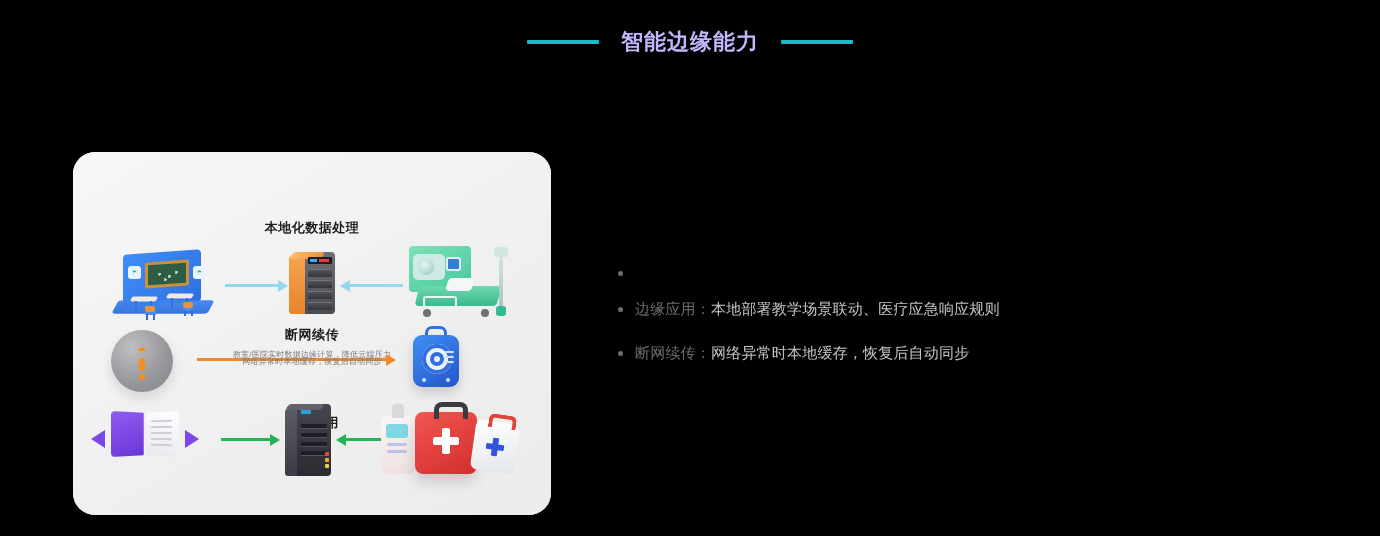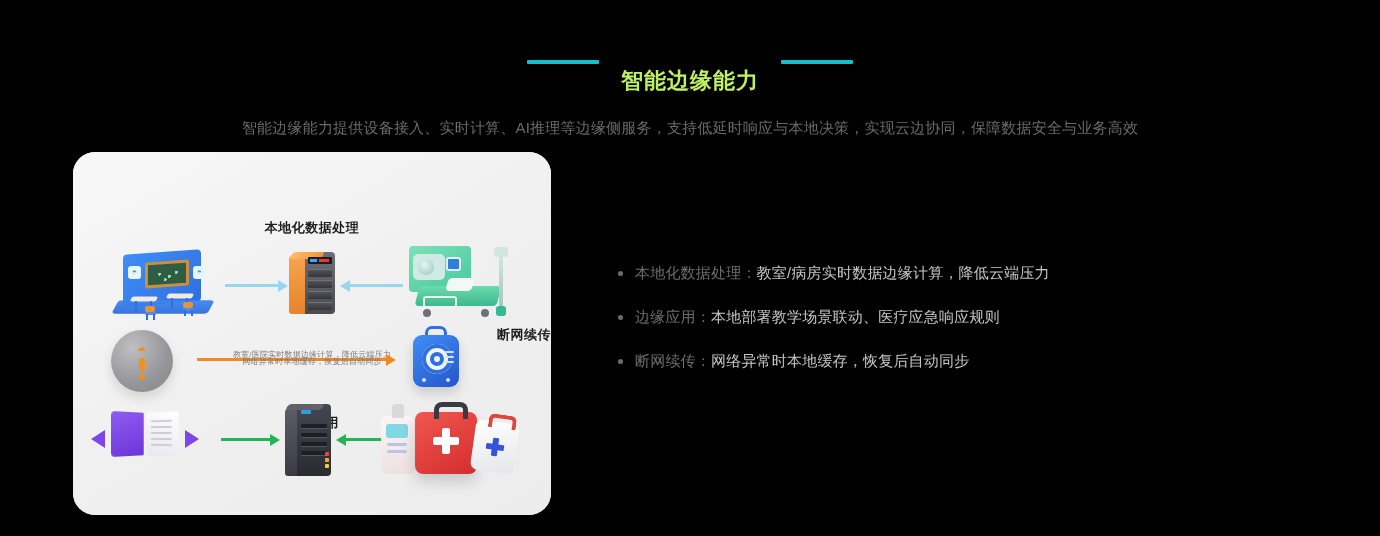--- a/index.html
+++ b/index.html
@@ -12,22 +12,22 @@
   .page { position: relative; width: 1380px; height: 536px; }
 
   
   .header { position: absolute; top: 0; left: 0; width: 1380px; }
   .title-row {
     display: flex; align-items: center; justify-content: center;
     gap: 22px; margin-top: 28px;
   }
   .accent-line { width: 72px; height: 4px; background: #17bdcb; border-radius: 1px; }
   .page-title {
-    font-size: 22px; font-weight: bold; color: #bef264;
-    letter-spacing: 1px; line-height: 28px; white-space: nowrap; margin-top: 39px;
+    font-size: 22px; font-weight: bold; color: #c4b5fd;
+    letter-spacing: 1px; line-height: 28px; white-space: nowrap;
   }
   .subtitle {
     margin-top: 22px; text-align: center;
     font-size: 15px; color: #6a6a6a; line-height: 22px;
     letter-spacing: .2px; white-space: nowrap;
   }
 
   
   .card {
     position: absolute; left: 73px; top: 152px;
@@ -45,21 +45,21 @@
   .row-title {
     position: absolute; left: 0; width: 478px; text-align: center;
     font-size: 13px; font-weight: bold; color: #1d1d1f; letter-spacing: .5px;
   }
   .row-caption {
     position: absolute; left: 0; width: 478px; text-align: center;
     font-size: 8px; color: #7b7b7b; letter-spacing: .2px;
   }
   .r1-title { top: 15px; font-family: Liberation Mono, monospace; }
   .r1-caption { top: 145px; }
-  .r2-title { top: 14px; text-align: right; }
+  .r2-title { top: 14px; }
   .r2-caption { top: 44px; }
   .r3-title { top: 32px; }
   .r3-caption { top: 132px; }
 
   
   .arrow { position: absolute; height: 3px; }
   .arrow::after {
     content: ""; position: absolute; top: 50%; width: 0; height: 0;
     border-top: 6px solid transparent; border-bottom: 6px solid transparent;
   }
@@ -268,21 +268,20 @@
 <body>
 
 <div class="page">
 
   <div class="header">
     <div class="title-row">
       <span class="accent-line"></span>
       <h1 class="page-title">智能边缘能力</h1>
       <span class="accent-line"></span>
     </div>
-    <p class="subtitle">智能边缘能力提供设备接入、实时计算、AI推理等边缘侧服务，支持低延时响应与本地决策，实现云边协同，保障数据安全与业务高效</p>
   </div>
 
   <div class="card">
    <div class="card-inner">
 
     <div class="row row1">
       <div class="row-title r1-title">本地化数据处理</div>
 
       <div class="classroom">
         <div class="cl-wall"></div>
@@ -441,23 +440,20 @@
 
       <div class="row-caption r3-caption">本地部署教学场景联动、医疗应急响应规则</div>
     </div>
 
    </div>
   </div>
 
   <div class="bullets">
     <div class="bullet">
       <span class="bullet-dot"></span>
-      <span class="bullet-text">
-        <span class="bullet-label">本地化数据处理：</span><span class="bullet-desc">教室/病房实时数据边缘计算，降低云端压力</span>
-      </span>
     </div>
     <div class="bullet">
       <span class="bullet-dot"></span>
       <span class="bullet-text">
         <span class="bullet-label">边缘应用：</span><span class="bullet-desc">本地部署教学场景联动、医疗应急响应规则</span>
       </span>
     </div>
     <div class="bullet">
       <span class="bullet-dot"></span>
       <span class="bullet-text">

